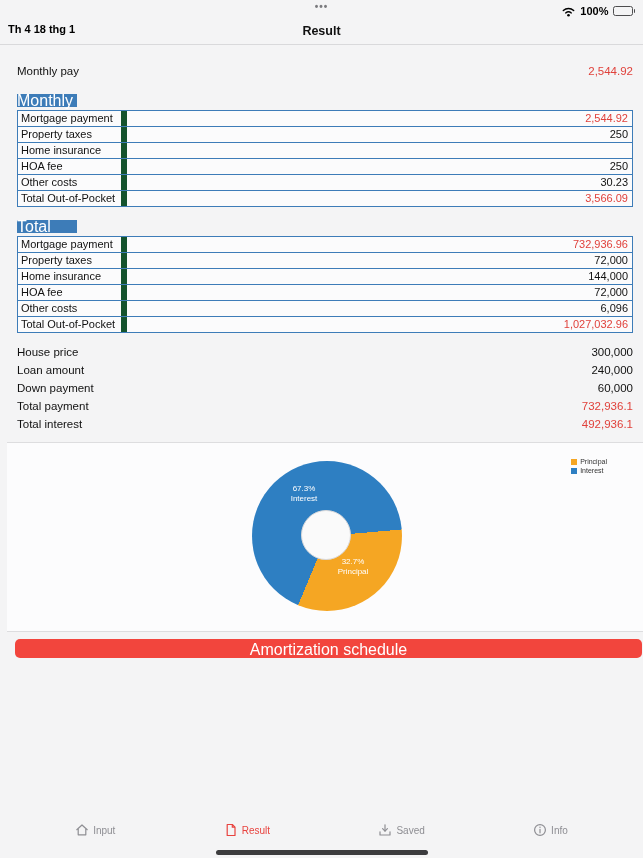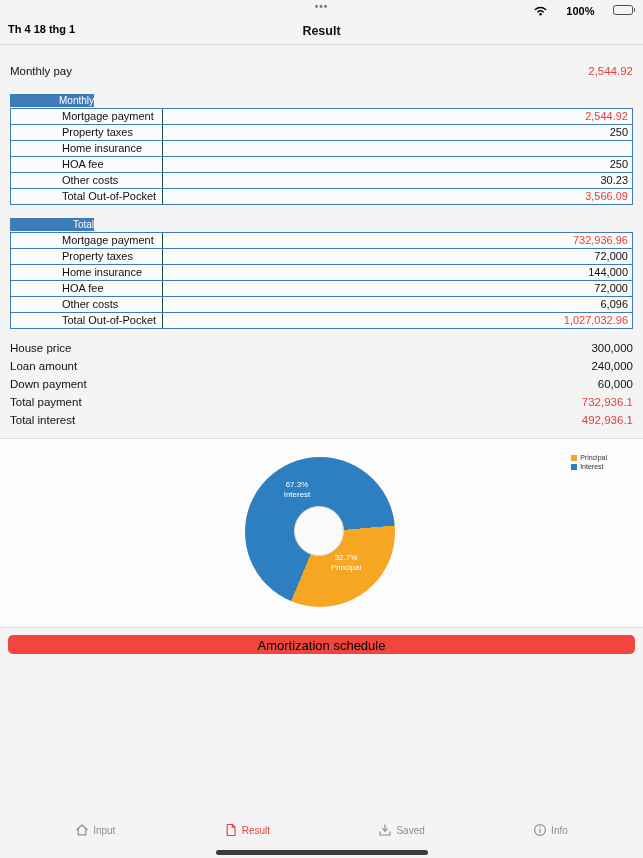--- a/index.html
+++ b/index.html
@@ -7,61 +7,61 @@
     position:relative;width:643px;height:858px;margin:0 auto;
     background:#f4f4f5;overflow:hidden;
     font-family:"Liberation Sans","DejaVu Sans",sans-serif;
     color:#111;-webkit-font-smoothing:antialiased;
   }
   
   .statusbar{position:absolute;top:0;left:0;right:0;height:22px;
     display:flex;align-items:center;justify-content:space-between;
     padding:0 8px;font-size:11px;font-weight:600;color:#000;}
   .sb-left{display:flex;gap:23px;align-items:flex-start;flex-direction:column;}
-  .sb-right{display:flex;gap:18px;align-items:flex-start;}
+  .sb-right{display:flex;gap:4px;align-items:center;}
   .sb-handle{position:absolute;left:50%;transform:translateX(-50%);top:1px;
     color:#7a7a7e;font-size:10px;letter-spacing:1px;font-weight:700;}
   .wifi-icon svg{display:block;}
   .battery{display:flex;align-items:center;gap:1px;}
   .bat-body{width:20px;height:10px;border:1px solid #4d4d4f;border-radius:2.5px;padding:1px;box-sizing:border-box;}
   .bat-fill{height:100%;width:100%;background:#000;border-radius:1px;}
   .bat-nub{width:1.5px;height:4px;background:#4d4d4f;border-radius:0 1px 1px 0;}
   
   .nav{position:absolute;top:22px;left:0;right:0;height:22px;
     border-bottom:1px solid #d9d9db;text-align:center;}
   .nav-title{font-size:12.5px;font-weight:700;line-height:18px;}
   
-  .content{position:absolute;top:45px;left:0;right:0;}
+  .content{position:absolute;top:45px;left:7px;right:0;}
   .monthly-pay{display:flex;justify-content:space-between;align-items:center;
     margin:16px 10px 0 10px;height:20px;font-size:11.5px;}
   .red{color:#e0413b;}
   .tab-chip{display:inline-block;margin:13px 0 0 10px;background:#3d7cb8;color:#fff;
-    font-size:10px;width:84px;height:13px;line-height:13px;text-align:right;}
+    font-size:16px;width:60px;height:13px;line-height:13px;text-align:left;}
   .mtable{margin:0 10px;border:1px solid #3d7cb8;background:#fbfbfc;}
   .trow{display:flex;height:15px;line-height:15px;font-size:11px;}
   .trow + .trow{border-top:1px solid #3d7cb8;}
-  .tlabel{width:100px;padding-left:3px;border-right:1px solid #14532d;overflow:hidden;white-space:nowrap;margin-left:48px;}
+  .tlabel{width:100px;padding-left:3px;border-right:6px solid #14532d;overflow:hidden;white-space:nowrap;}
   .tvalue{flex:1;text-align:right;padding-right:4px;}
   .summary{margin:10px 10px 0 10px;}
   .srow{display:flex;justify-content:space-between;height:18px;line-height:18px;font-size:11.5px;gap:44px;}
   .hairline{height:0;border-top:1px solid #dddddf;margin-top:9px;}
   
   .chart-band{position:relative;height:188px;border-bottom:1px solid #dddddf;background:#fcfcfd;}
   .pie{position:absolute;left:245px;top:18px;width:150px;height:150px;border-radius:50%;}
   .pie-hole{position:absolute;left:49px;top:49px;width:50px;height:50px;border-radius:50%;
     background:#fafafa;border:1px solid #d8d8da;box-sizing:border-box;}
   .slice-label{position:absolute;color:#fff;font-size:8px;line-height:1.25;text-align:center;transform:translate(-50%,-50%);}
   .slice-label.interest{left:52px;top:33px;}
   .slice-label.principal{left:101px;top:106px;}
   .legend{position:absolute;right:36px;top:14px;font-size:7px;color:#333;}
   .legend-row{display:flex;align-items:center;gap:3px;height:9px;}
   .swatch{width:6px;height:6px;display:inline-block;}
   
   .amort-btn{display:block;margin:7px 8px 0 8px;height:19px;line-height:19px;width:627px;
-    background:#f2453d;color:#000000;border:none;border-radius:5px;font-size:13px;
+    background:#f2453d;color:#ffffff;border:none;border-radius:5px;font-size:16px;
     font-family:inherit;text-align:center;cursor:pointer;}
   
   .tabbar{position:absolute;left:0;right:0;bottom:8px;height:40px;
     display:flex;justify-content:space-around;align-items:center;padding:0 21px;color:#8e8e93;}
   .tab-item{display:flex;align-items:center;gap:4px;font-size:10px;cursor:pointer;}
   .tab-item.active{color:#e8433f;}
   .tab-item svg{display:block;}
   .home-indicator{position:absolute;left:50%;transform:translateX(-50%);bottom:3px;
     width:212px;height:5px;border-radius:3px;background:#3c3c3e;cursor:grab;}
 </style>

